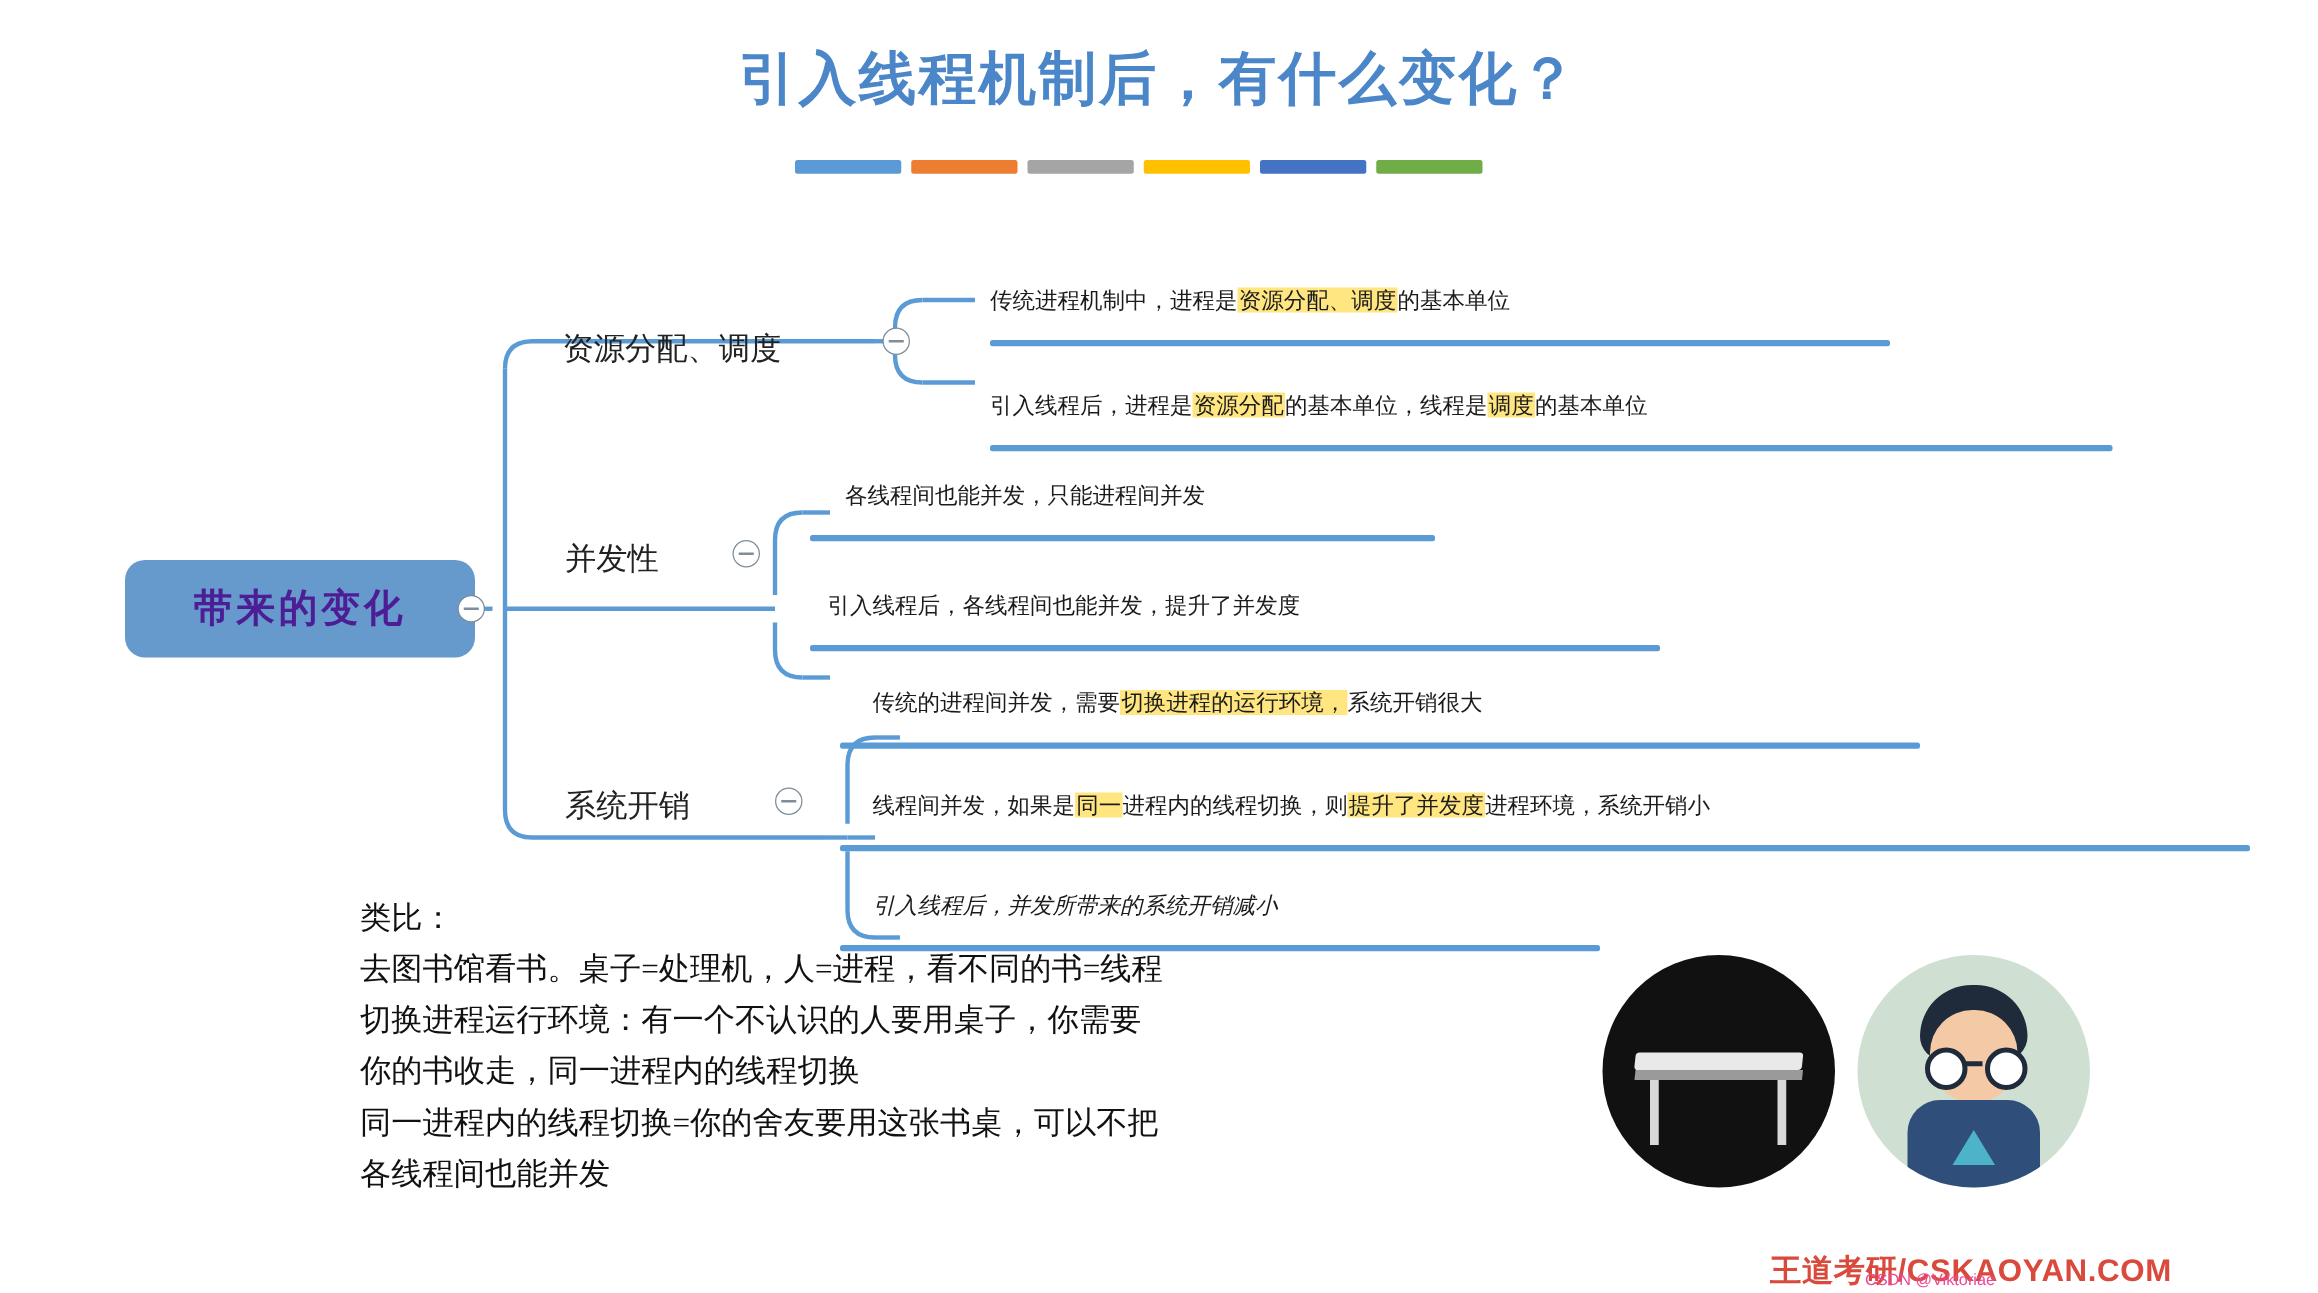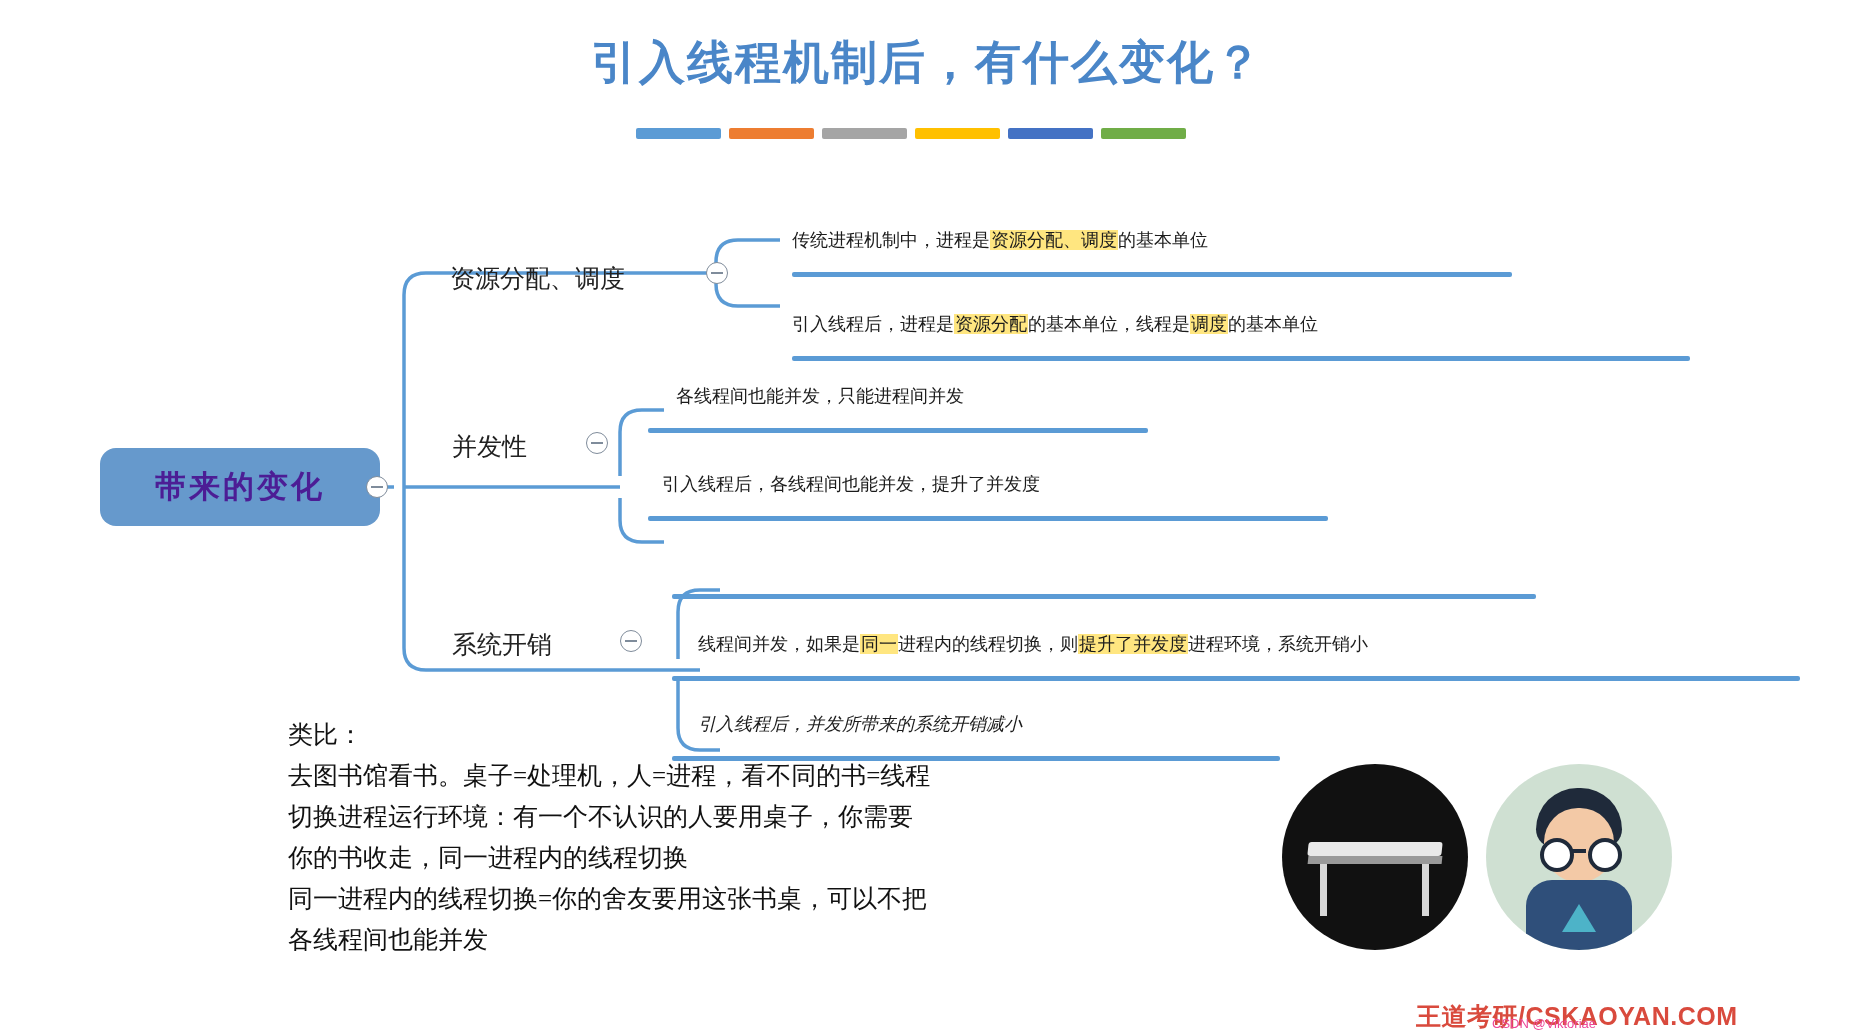--- a/index.html
+++ b/index.html
@@ -175,20 +175,23 @@
   <div class="underline" style="left:648px;top:428px;width:500px;"></div>
 
   <div class="leaf" style="left:662px;top:472px;">
     <span>引入线程后，各线程间也能并发，提升了并发度</span>
   </div>
   <div class="underline" style="left:648px;top:516px;width:680px;"></div>
 
   <div class="branch-label" style="left:452px;top:628px;">系统开销</div>
   <div class="circ" style="left:620px;top:630px;"></div>
 
+  <div class="leaf" style="left:698px;top:550px;">
+    <span>传统的进程间并发，需要</span><span class="hl">切换进程的运行环境，</span><span>系统开销很大</span>
+  </div>
   <div class="underline" style="left:672px;top:594px;width:864px;"></div>
 
   <div class="leaf" style="left:698px;top:632px;">
     <span>线程间并发，如果是</span><span class="hl">同一</span><span>进程内的线程切换，则</span><span class="hl">提升了并发度</span><span>进程环境，系统开销小</span>
   </div>
   <div class="underline" style="left:672px;top:676px;width:1128px;"></div>
 
   <div class="leaf" style="left:698px;top:712px;font-style:italic;">
     <span>引入线程后，并发所带来的系统开销减小</span>
   </div>

